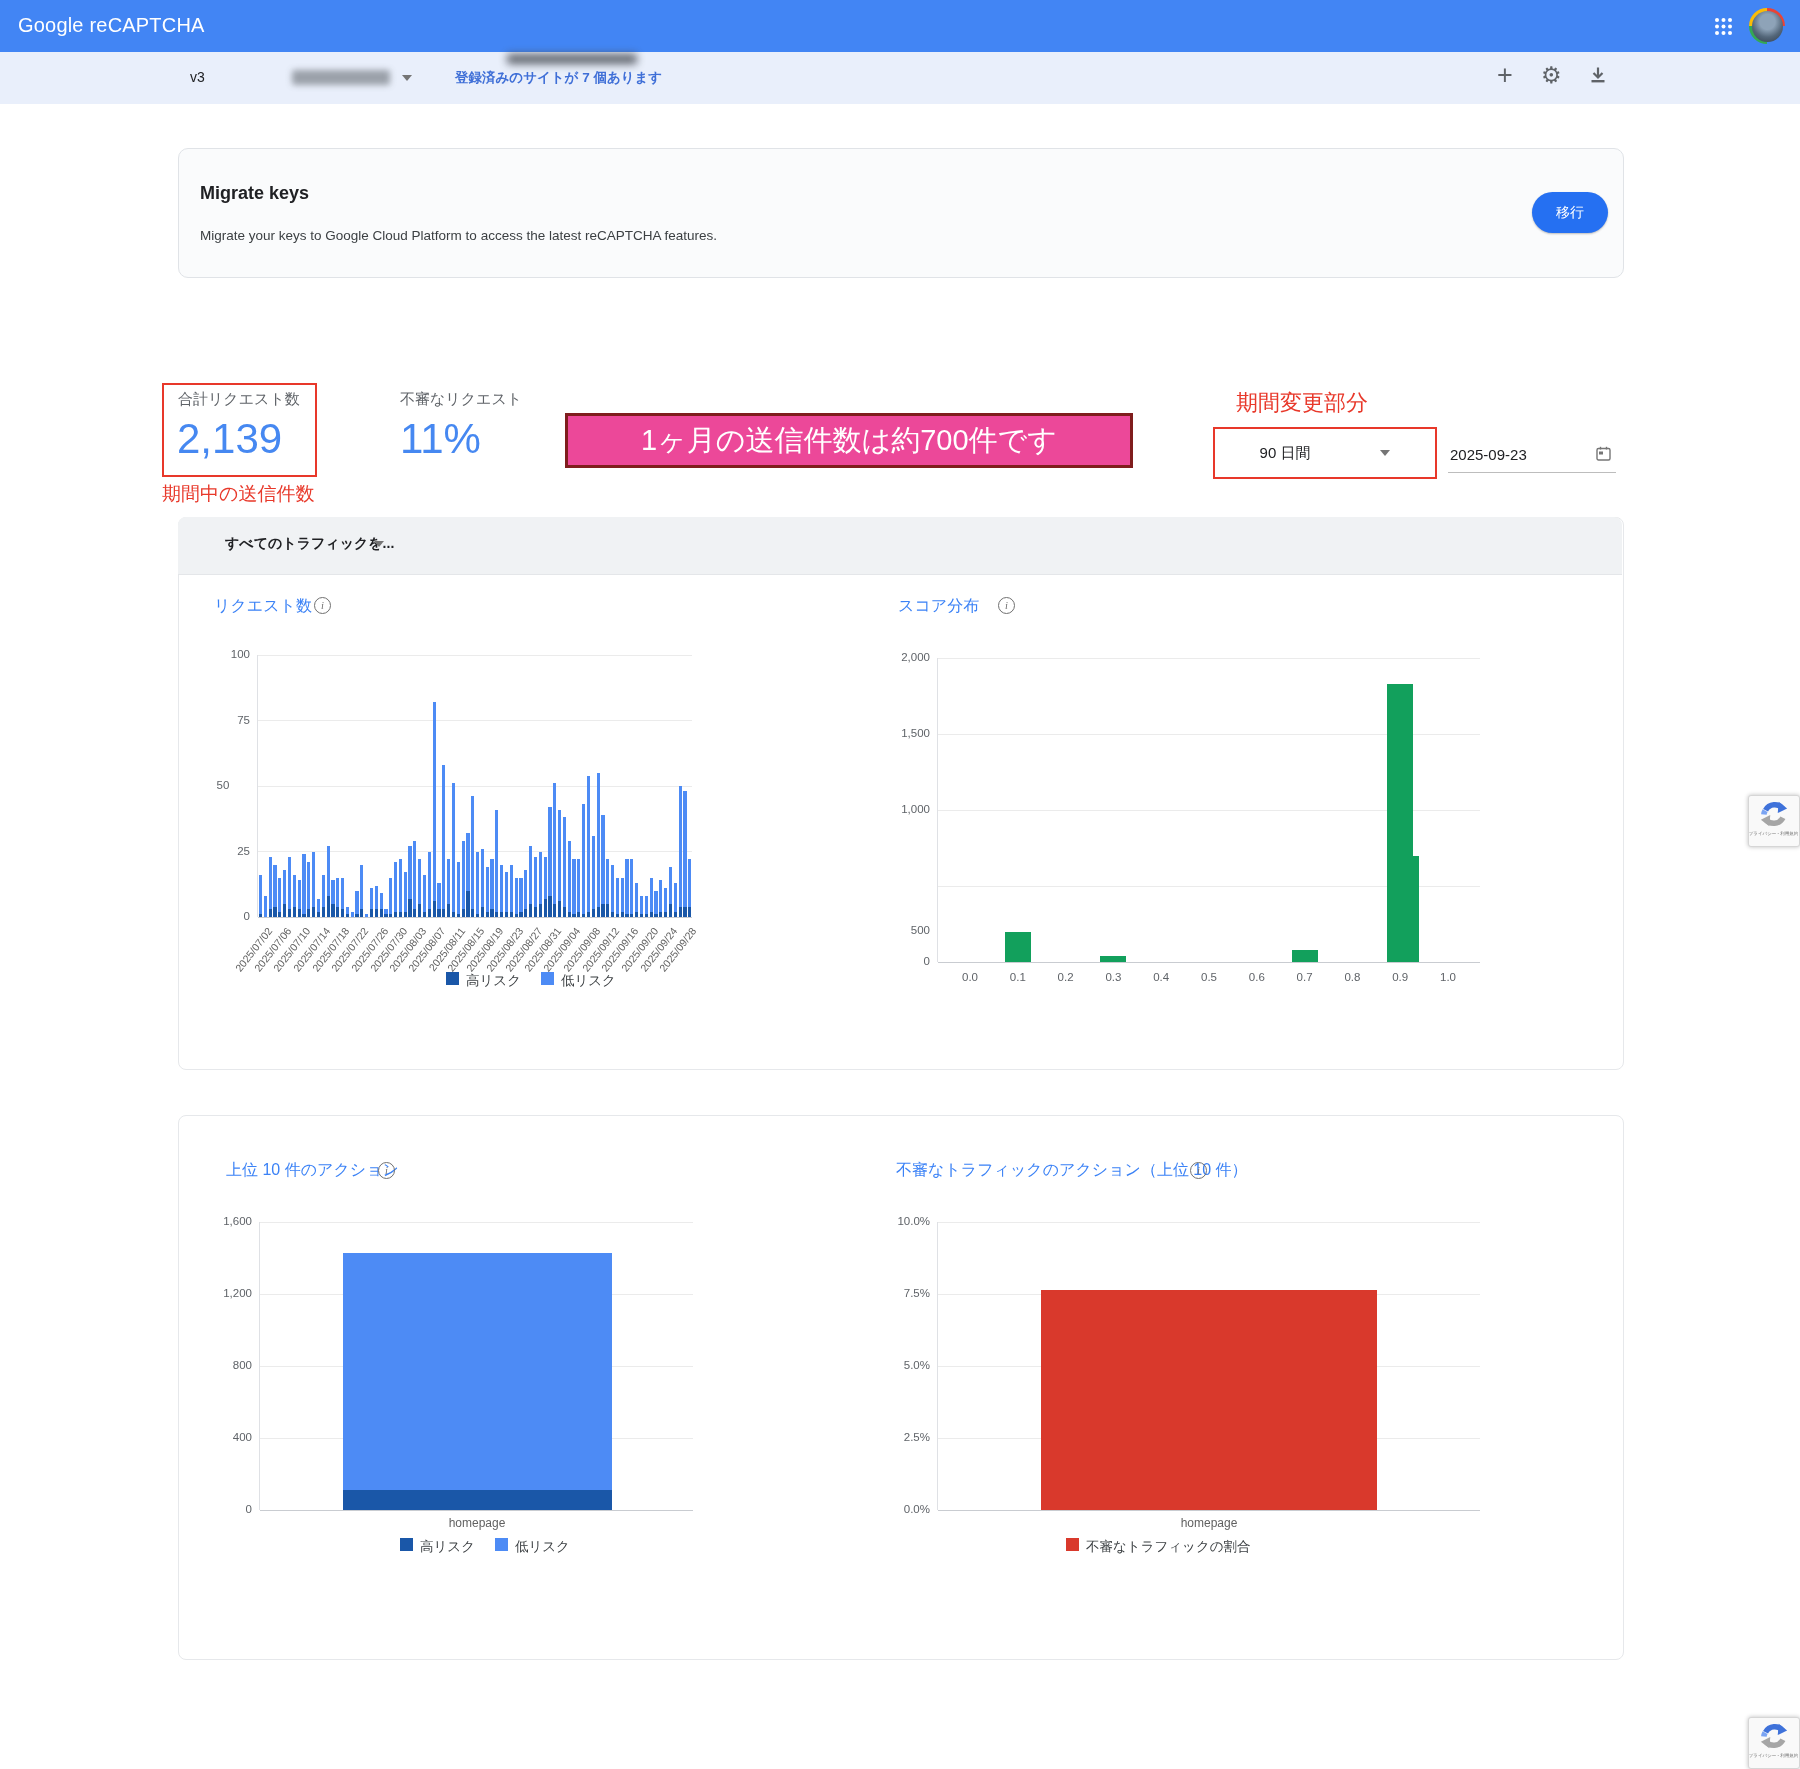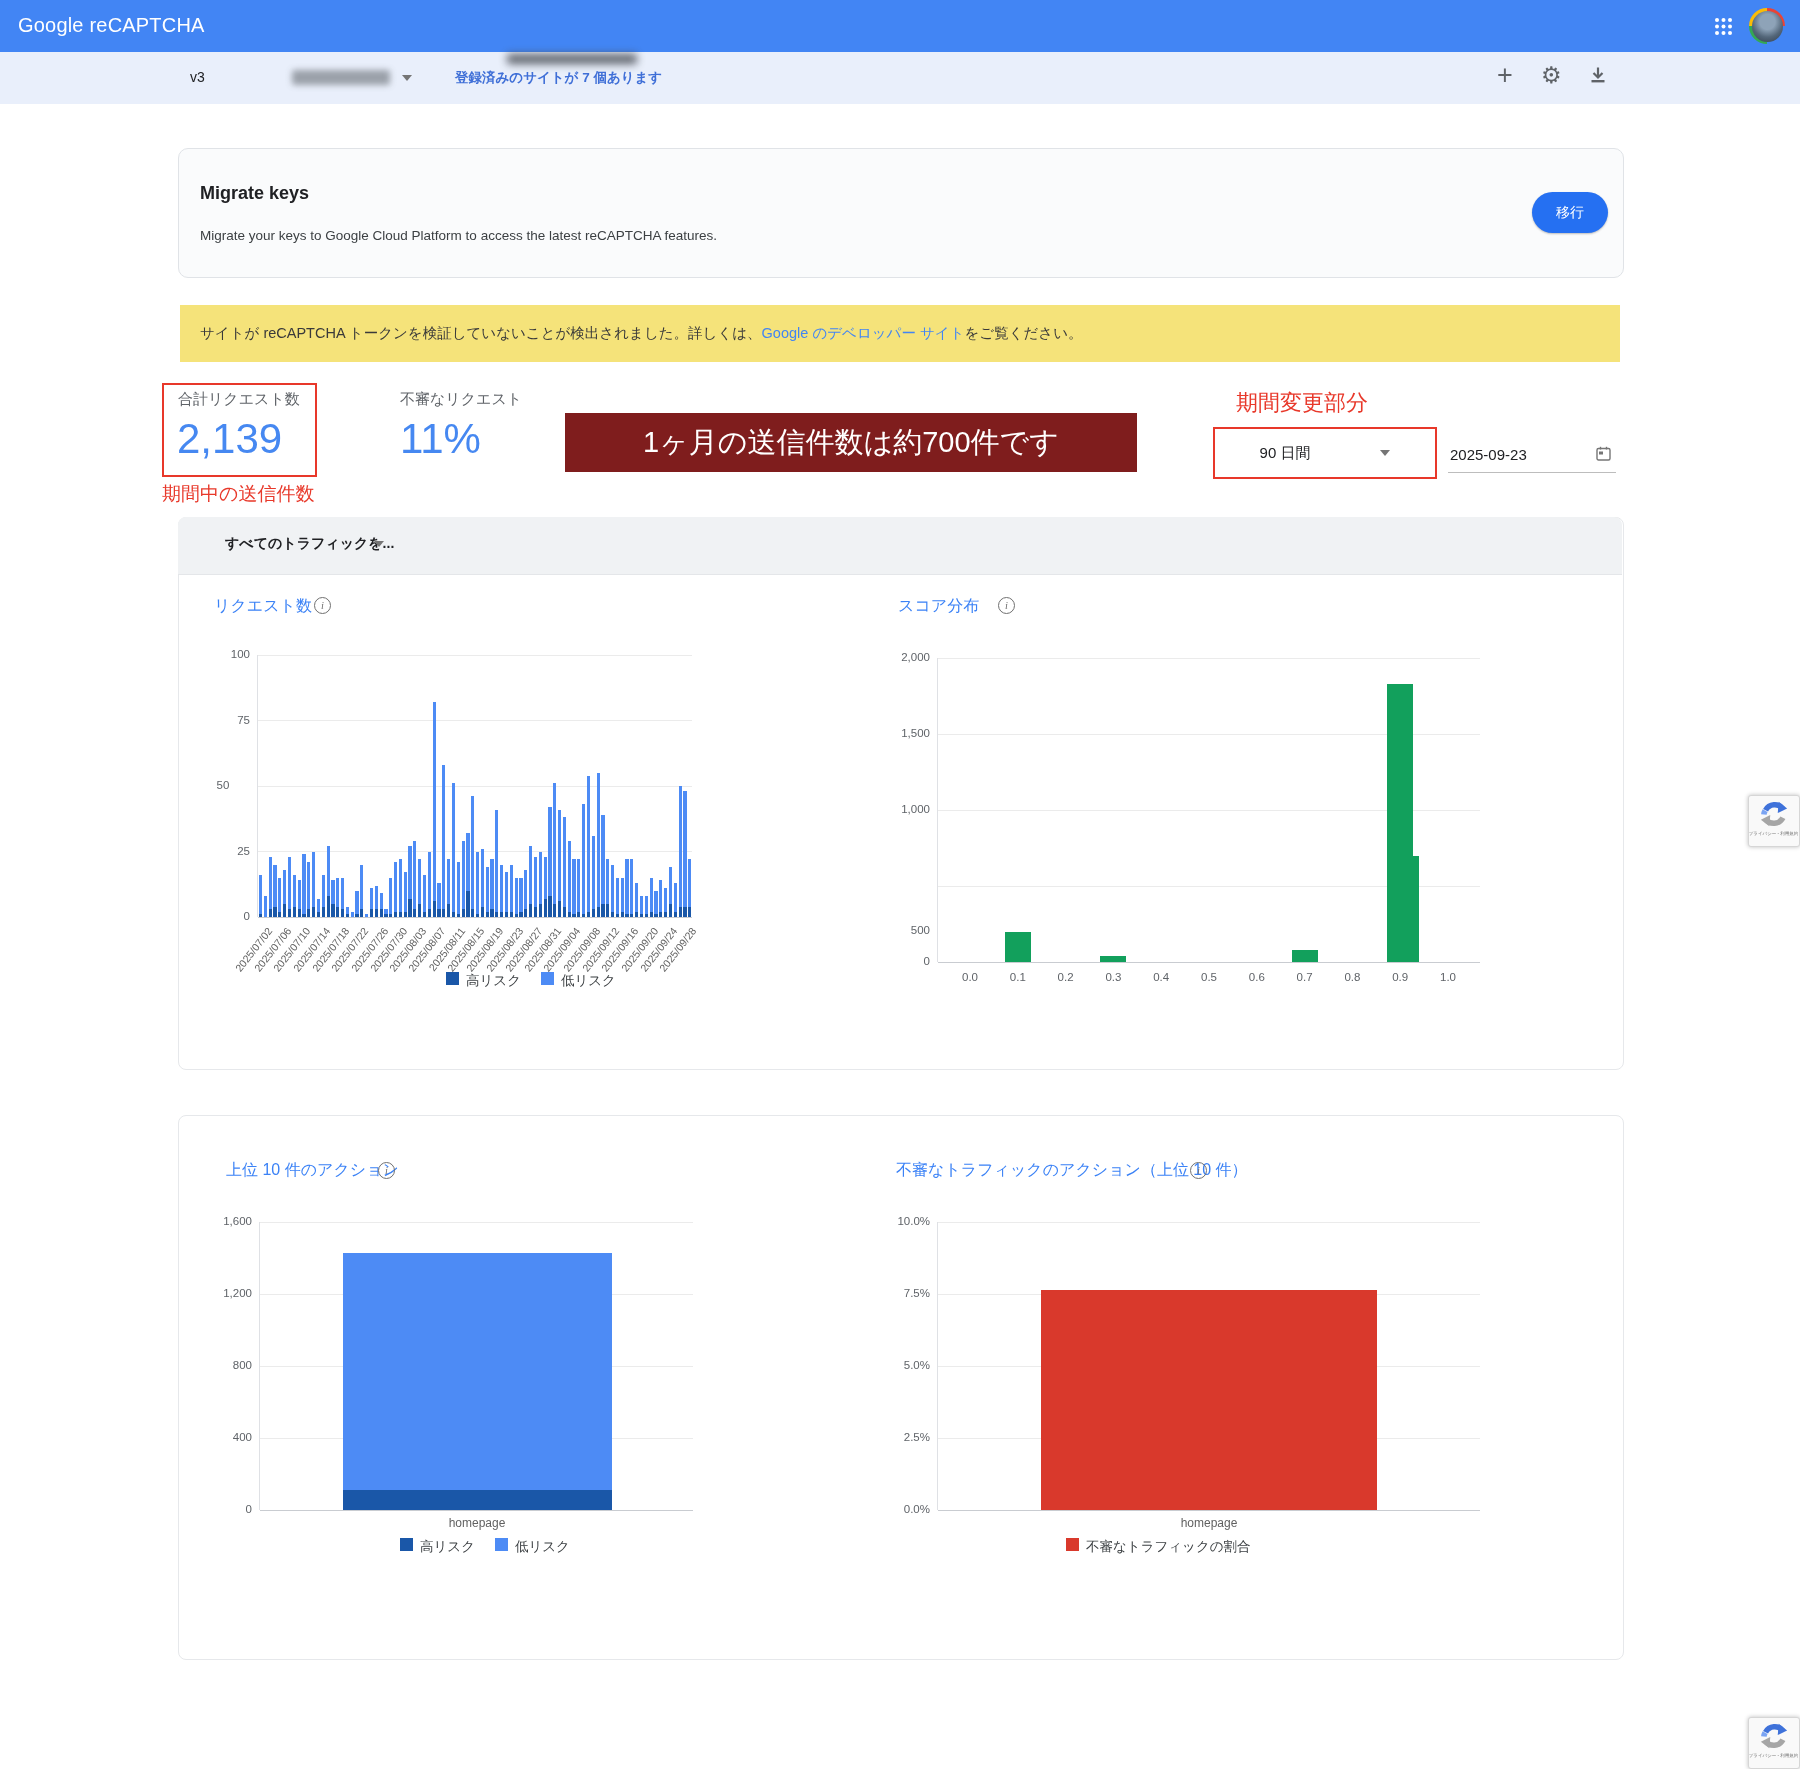--- a/index.html
+++ b/index.html
@@ -29,21 +29,21 @@
   .mdesc{left:200px;top:228px;font-size:13.5px;color:#3c4043;}
   .mbtn{left:1532px;top:192px;width:76px;height:41px;border-radius:21px;background:#2570f2;color:#fff;
         font-size:14px;display:flex;align-items:center;justify-content:center;box-shadow:0 1px 2px rgba(0,0,0,.25);}
   
   .banner{left:180px;top:305px;width:1440px;height:57px;background:#f5e37a;display:flex;align-items:center;padding-left:20px;box-sizing:border-box;font-size:14.5px;color:#3a3a3a;}
   .bannerlink{color:#4285f4;}
   
   .redbox1{left:162px;top:383px;width:151px;height:90px;border:2px solid #e8382a;}
   .statlabel{font-size:15px;color:#5f6368;}
   .statvalue{font-size:42px;color:#4688f1;}
-  .greennote{left:565px;top:413px;width:562px;height:49px;background:#7f1d1d;border:5px solid #7f1d1d;color:#fff;
+  .greennote{left:565px;top:413px;width:562px;height:49px;background:#ec4899;border:3px solid #7f1d1d;color:#fff;
              font-size:29px;display:flex;align-items:center;justify-content:center;}
   .rednote{color:#e8382a;}
   .periodbox{left:1213px;top:427px;width:220px;height:48px;border:2px solid #e8382a;display:flex;align-items:center;justify-content:center;gap:70px;}
   .datefield{left:1450px;top:446px;font-size:15px;color:#202124;}
   .dateline{left:1448px;top:472px;width:168px;height:1px;background:#bdbdbd;}
   
   .panel{background:#fff;border:1px solid #e6e8eb;border-radius:8px;}
   .panel1{left:178px;top:517px;width:1444px;height:551px;}
   .panel2{left:178px;top:1115px;width:1444px;height:543px;}
   .phead{left:178px;top:517px;width:1444px;height:57px;background:#f0f2f4;border-radius:8px 8px 0 0;border-bottom:1px solid #e4e6e9;}
@@ -99,25 +99,20 @@
       <path d="M4.5 7 9 11.5 13.5 7" fill="none" stroke="#5f6368" stroke-width="2.2"></path>
       <rect x="2.5" y="14" width="13" height="2.4" fill="#5f6368"></rect>
     </svg>
   </div>
 
   <div class="abs mcard"></div>
   <div class="abs mtitle">Migrate keys</div>
   <div class="abs mdesc">Migrate your keys to Google Cloud Platform to access the latest reCAPTCHA features.</div>
   <div class="abs mbtn">移行</div>
 
-  <div class="abs banner">
-    <span>サイトが reCAPTCHA トークンを検証していないことが検出されました。詳しくは、</span>
-      <a class="bannerlink" style="text-decoration:none;">Google のデベロッパー サイト</a>
-      <span>をご覧ください。</span>
-  </div>
 
   <div class="abs redbox1"></div>
   <div class="abs statlabel" style="left:178px;top:390px;">合計リクエスト数</div>
   <div class="abs statvalue" style="left:177px;top:415px;">2,139</div>
   <div class="abs statlabel" style="left:400px;top:390px;">不審なリクエスト</div>
   <div class="abs statvalue" style="left:400px;top:415px;">11%</div>
   <div class="abs greennote">1ヶ月の送信件数は約700件です</div>
   <div class="abs rednote" style="left:162px;top:481px;font-size:19px;">期間中の送信件数</div>
   <div class="abs rednote" style="left:1236px;top:388px;font-size:22px;">期間変更部分</div>
 

